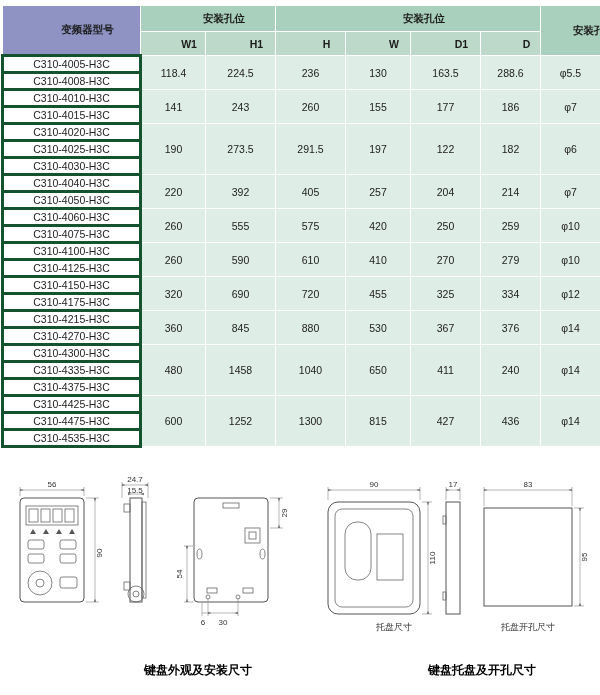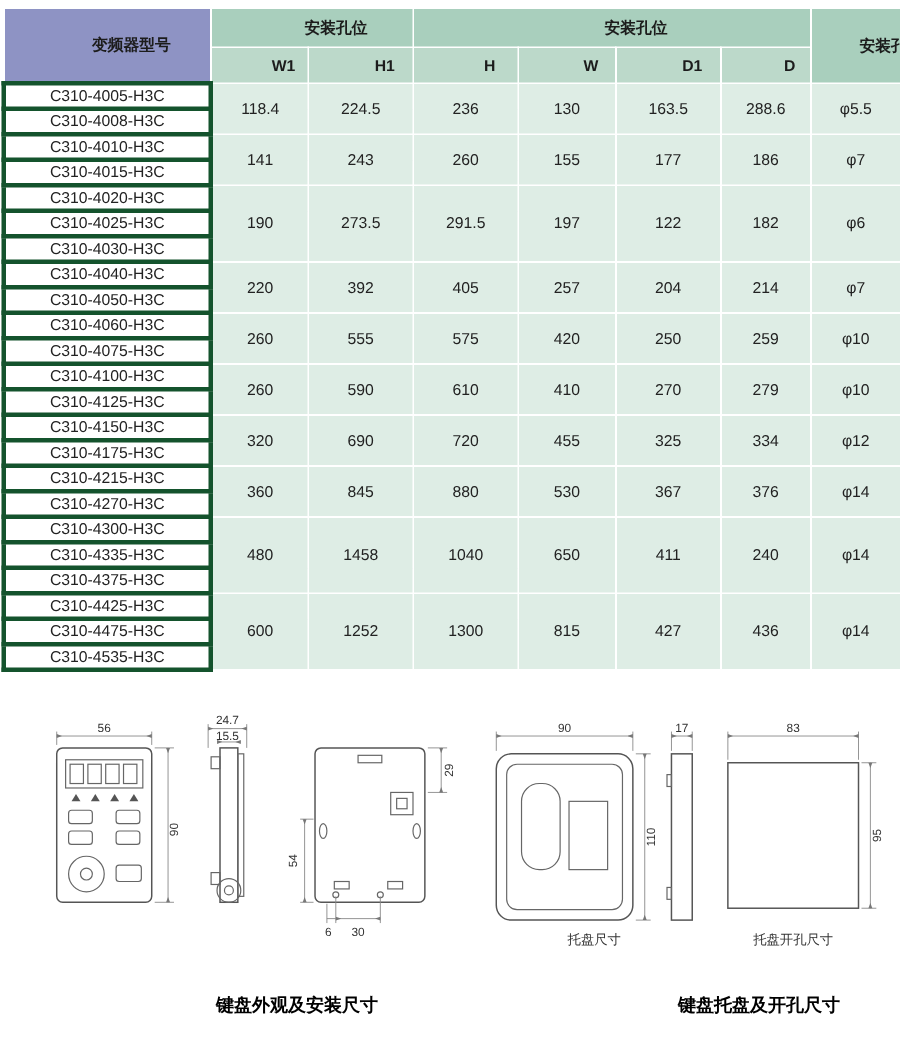--- a/index.html
+++ b/index.html
@@ -37,40 +37,40 @@
     border: 3px solid #14532d;
     height: 17px;
     font-size: 10.5px;
   }
   .spec td.num { background: var(--cell, #deede5); font-size: 10.5px; }
   
   .drawings {
     margin-top: 28px;
     display: flex;
     justify-content: space-between;
-    padding: 0 6px 0 20px;
+    padding: 0 6px 0 2px;
   }
   svg .part   { fill: #fff; stroke: #555; stroke-width: 1; }
   svg .detail { fill: none; stroke: #666; stroke-width: 0.8; }
   svg .fillm  { fill: #555; stroke: none; }
   svg .dim    { stroke: #888; stroke-width: 0.6; fill: none; }
   svg .dim-t  { font-size: 8px; fill: #333; text-anchor: middle; font-family: "Liberation Sans", sans-serif; }
   svg .sub-t  { font-size: 9px; fill: #333; text-anchor: middle; font-family: "Liberation Sans", sans-serif; }
   
   .captions { position: relative; height: 20px; margin-top: 26px; margin-left: 48px; }
   .captions span {
     position: absolute;
     transform: translateX(-50%);
     font-size: 12px;
     font-weight: bold;
     color: #000;
     white-space: nowrap;
   }
   .cap-left  { left: 150px; }
-  .cap-right { left: 458px; }
+  .cap-right { left: 434px; }
 </style>
 </head>
 <body>
 
 <table class="spec">
   <colgroup>
     <col style="width:138px">
       <col style="width:65px">
       <col style="width:70px">
     <col style="width:70px">

